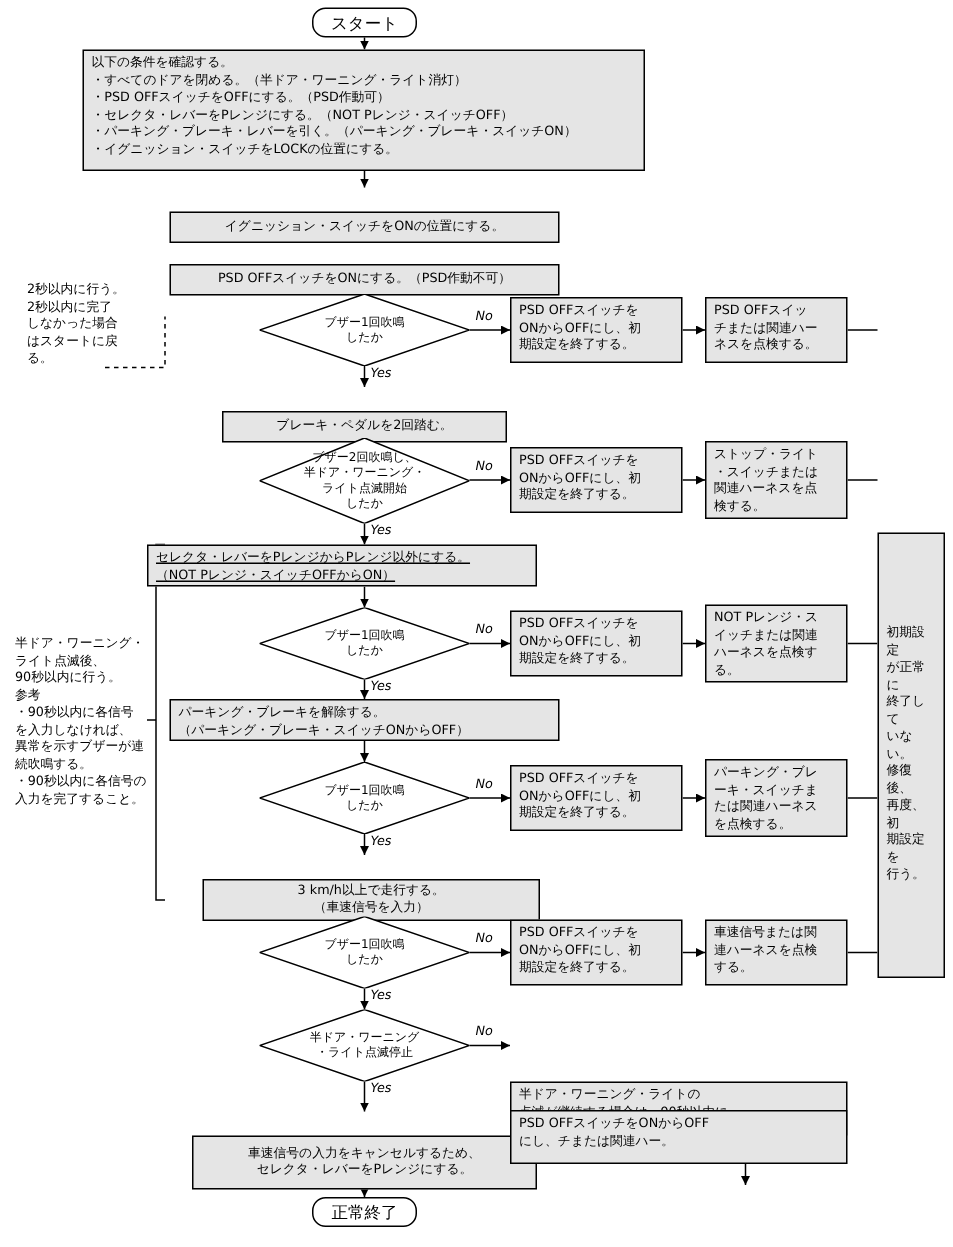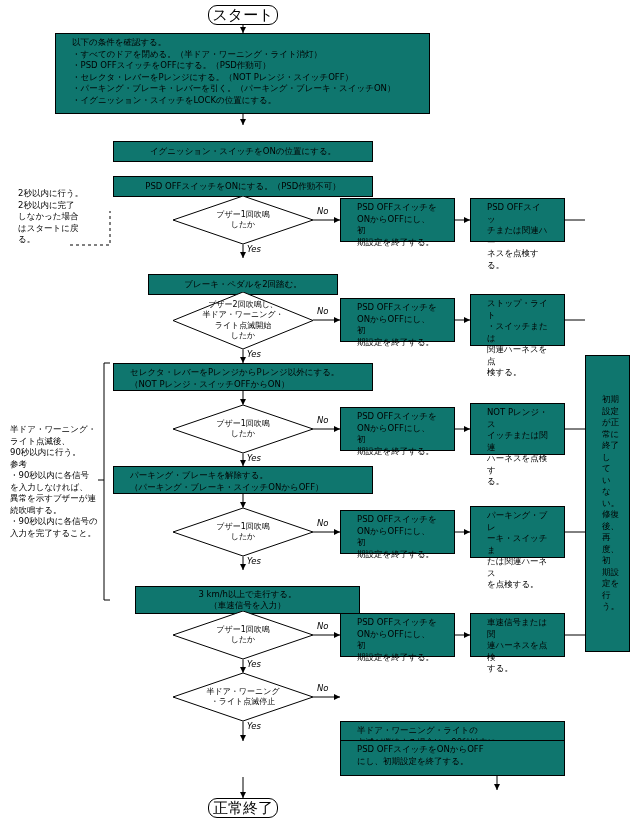--- a/index.html
+++ b/index.html
@@ -1,21 +1,21 @@
 <!DOCTYPE html>
 <html><head>
 <meta charset="utf-8">
 <style>
   html,body{margin:0;padding:0;background:#ffffff;}
   body{width:635px;height:831px;position:relative;font-family:"DejaVu Sans","Liberation Sans",sans-serif;color:#000;}
   #canvas{position:absolute;left:0;top:0;width:635px;height:831px;}
-  .box{position:absolute;border:1px solid #000;background:#0f766e;box-sizing:border-box;font-size:8.5px;line-height:11.5px;padding:3px 16px;white-space:pre-line;}
+  .box{position:absolute;border:1px solid #000;background:#e5e5e5;box-sizing:border-box;font-size:8.5px;line-height:11.5px;padding:3px 5px;white-space:pre-line;}
   .box.center{display:flex;align-items:center;justify-content:center;text-align:center;margin-top:16px;}
   .box.left{text-align:left;}
-  .term{position:absolute;border:1px solid #000;background:#fff;box-sizing:border-box;border-radius:9px;display:flex;align-items:center;justify-content:center;font-size:15px;}
+  .term{position:absolute;border:1px solid #000;background:#fff;box-sizing:border-box;border-radius:9px;display:flex;align-items:center;justify-content:center;font-size:11px;}
   .note{position:absolute;font-size:8.5px;line-height:11.5px;white-space:pre-line;text-align:left;}
   .dia{position:absolute;}
   .dia .lbl{position:absolute;left:0;top:0;width:100%;height:100%;display:flex;align-items:center;justify-content:center;text-align:center;font-size:8px;line-height:10.5px;white-space:pre-line;}
   .tag{position:absolute;font-size:8.5px;font-style:italic;}
   svg.lines{position:absolute;left:0;top:0;width:635px;height:831px;overflow:visible;}
 </style>
 </head>
 <body>
 
 <div id="canvas">
@@ -144,21 +144,21 @@
   <div class="tag" style="left:317px;top:306px;">No</div>
   <div class="tag" style="left:247px;top:349px;">Yes</div>
   <div class="box left" style="left:340px;top:298px;width:115px;height:44px;">PSD OFFスイッチを
 ONからOFFにし、初
 期設定を終了する。</div>
   <div class="box left" style="left:470px;top:294px;width:95px;height:52px;">ストップ・ライト
 ・スイッチまたは
 関連ハーネスを点
 検する。</div>
 
-  <div class="box left" style="left:113px;top:363px;width:260px;height:28px;">セレクタ・レバーをPレンジからPレンジ以外にする。
+  <div class="box left" style="left:98px;top:363px;width:260px;height:28px;text-decoration:underline;">セレクタ・レバーをPレンジからPレンジ以外にする。
 （NOT Pレンジ・スイッチOFFからON）</div>
 
   <div class="dia" style="left:173px;top:405px;width:140px;height:48px;">
     <svg width="140" height="48" style="position:absolute;left:0;top:0;">
         <polygon points="70,0 140,24 70,48 0,24" fill="#fff" stroke="#000"></polygon>
       </svg>
     <div class="lbl">ブザー1回吹鳴
 したか</div>
   </div>
   <div class="tag" style="left:317px;top:415px;">No</div>
@@ -217,23 +217,25 @@
     <div class="lbl">半ドア・ワーニング
 ・ライト点滅停止</div>
   </div>
   <div class="tag" style="left:317px;top:683px;">No</div>
   <div class="tag" style="left:247px;top:721px;">Yes</div>
 
   <div class="box left" style="left:340px;top:686px;width:225px;height:36px;margin-top:35px;">半ドア・ワーニング・ライトの
 点滅が継続する場合は、90秒以内に
 異常を示すブザーが連続吹鳴する。</div>
 
+  <div class="box center" style="left:128px;top:741px;width:230px;height:36px;">車速信号の入力をキャンセルするため、
+セレクタ・レバーをPレンジにする。</div>
 
   <div class="box left" style="left:340px;top:740px;width:225px;height:36px;">PSD OFFスイッチをONからOFF
-にし、初期設定を終了する。</div>
+にし、チまたは関連ハー。</div>
 
 
   <div class="box left" style="left:585px;top:355px;width:45px;height:297px;display:flex;align-items:center;">初期設定
 が正常に
 終了して
 いない。
 修復後、
 再度、初
 期設定を
 行う。</div>

